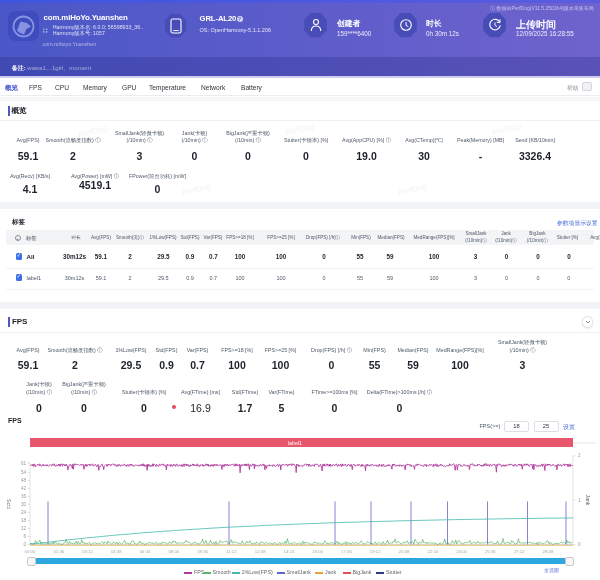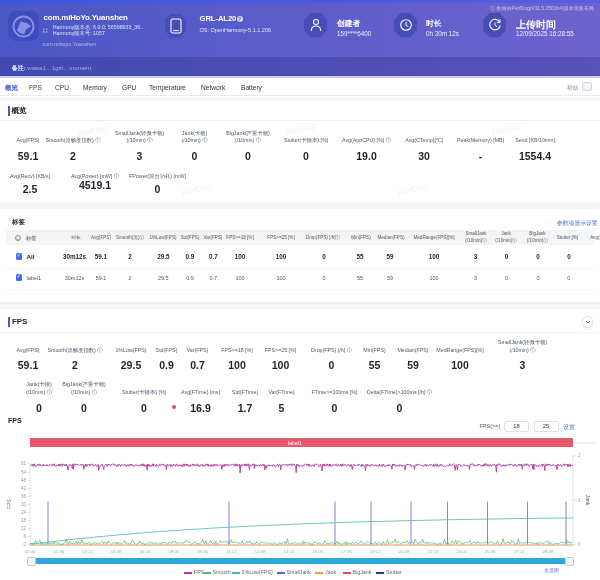--- a/index.html
+++ b/index.html
@@ -112,25 +112,25 @@
       <div>Avg(CTemp)[℃]</div>
     </div>
 <div style="position:absolute;left:424px;top:149.8px;transform:translateX(-50%);font-size:10.5px;font-weight:bold;color:#1d2129;white-space:nowrap;">30</div>
 <div style="position:absolute;left:480.5px;top:137.3px;transform:translateX(-50%);text-align:center;font-size:5.3px;line-height:7.5px;color:#4e5969;white-space:nowrap;">
       <div>Peak(Memory) [MB]</div>
     </div>
 <div style="position:absolute;left:480.5px;top:149.8px;transform:translateX(-50%);font-size:10.5px;font-weight:bold;color:#1d2129;white-space:nowrap;">-</div>
 <div style="position:absolute;left:535px;top:137.3px;transform:translateX(-50%);text-align:center;font-size:5.3px;line-height:7.5px;color:#4e5969;white-space:nowrap;">
       <div>Send [KB/10min]</div>
     </div>
-<div style="position:absolute;left:535px;top:149.8px;transform:translateX(-50%);font-size:10.5px;font-weight:bold;color:#1d2129;white-space:nowrap;">1554.4</div>
+<div style="position:absolute;left:535px;top:149.8px;transform:translateX(-50%);font-size:10.5px;font-weight:bold;color:#1d2129;white-space:nowrap;">3326.4</div>
 <div style="position:absolute;left:30px;top:172.8px;transform:translateX(-50%);text-align:center;font-size:5.3px;line-height:7.5px;color:#4e5969;white-space:nowrap;">
       <div>Avg(Recv) [KB/s]</div>
     </div>
-<div style="position:absolute;left:30px;top:182.8px;transform:translateX(-50%);font-size:10.5px;font-weight:bold;color:#1d2129;white-space:nowrap;">2.5</div>
+<div style="position:absolute;left:30px;top:182.8px;transform:translateX(-50%);font-size:10.5px;font-weight:bold;color:#1d2129;white-space:nowrap;">4.1</div>
 <div style="position:absolute;left:95px;top:172.8px;transform:translateX(-50%);text-align:center;font-size:5.3px;line-height:7.5px;color:#4e5969;white-space:nowrap;">
       <div>Avg(Power) [mW] ⓘ</div>
     </div>
 <div style="position:absolute;left:95px;top:179px;transform:translateX(-50%);font-size:10.5px;font-weight:bold;color:#1d2129;white-space:nowrap;">4519.1</div>
 <div style="position:absolute;left:157.5px;top:172.8px;transform:translateX(-50%);text-align:center;font-size:5.3px;line-height:7.5px;color:#4e5969;white-space:nowrap;">
       <div>FPower(前台功耗) [mW]</div>
     </div>
 <div style="position:absolute;left:157.5px;top:182.8px;transform:translateX(-50%);font-size:10.5px;font-weight:bold;color:#1d2129;white-space:nowrap;">0</div>
 <div class="wm" style="left:78px;top:127px;">PerfDog</div>
 <div class="wm" style="left:285px;top:125px;">PerfDog</div>
@@ -318,21 +318,21 @@
       <div>(/10min) ⓘ</div>
     </div>
 <div style="position:absolute;left:84px;top:402.2px;transform:translateX(-50%);font-size:10.5px;font-weight:bold;color:#1d2129;white-space:nowrap;">0</div>
 <div style="position:absolute;left:144px;top:388.9px;transform:translateX(-50%);text-align:center;font-size:5.3px;line-height:7.5px;color:#4e5969;white-space:nowrap;">
       <div>Stutter(卡顿率) [%]</div>
     </div>
 <div style="position:absolute;left:144px;top:402.2px;transform:translateX(-50%);font-size:10.5px;font-weight:bold;color:#1d2129;white-space:nowrap;">0</div>
 <div style="position:absolute;left:200.5px;top:388.9px;transform:translateX(-50%);text-align:center;font-size:5.3px;line-height:7.5px;color:#4e5969;white-space:nowrap;">
       <div>Avg(FTime) [ms]</div>
     </div>
-<div style="position:absolute;left:200.5px;top:402.2px;transform:translateX(-50%);font-size:10.5px;font-weight:bold;color:#1d2129;white-space:nowrap;">16.9</div>
+<div style="position:absolute;left:200.5px;top:402.2px;transform:translateX(-50%);font-size:10.5px;font-weight:normal;color:#1d2129;white-space:nowrap;">16.9</div>
 <div style="position:absolute;left:245px;top:388.9px;transform:translateX(-50%);text-align:center;font-size:5.3px;line-height:7.5px;color:#4e5969;white-space:nowrap;">
       <div>Std(FTime)</div>
     </div>
 <div style="position:absolute;left:245px;top:402.2px;transform:translateX(-50%);font-size:10.5px;font-weight:bold;color:#1d2129;white-space:nowrap;">1.7</div>
 <div style="position:absolute;left:281.5px;top:388.9px;transform:translateX(-50%);text-align:center;font-size:5.3px;line-height:7.5px;color:#4e5969;white-space:nowrap;">
       <div>Var(FTime)</div>
     </div>
 <div style="position:absolute;left:281.5px;top:402.2px;transform:translateX(-50%);font-size:10.5px;font-weight:bold;color:#1d2129;white-space:nowrap;">5</div>
 <div style="position:absolute;left:334.5px;top:388.9px;transform:translateX(-50%);text-align:center;font-size:5.3px;line-height:7.5px;color:#4e5969;white-space:nowrap;">
       <div>FTime&gt;=100ms [%]</div>

